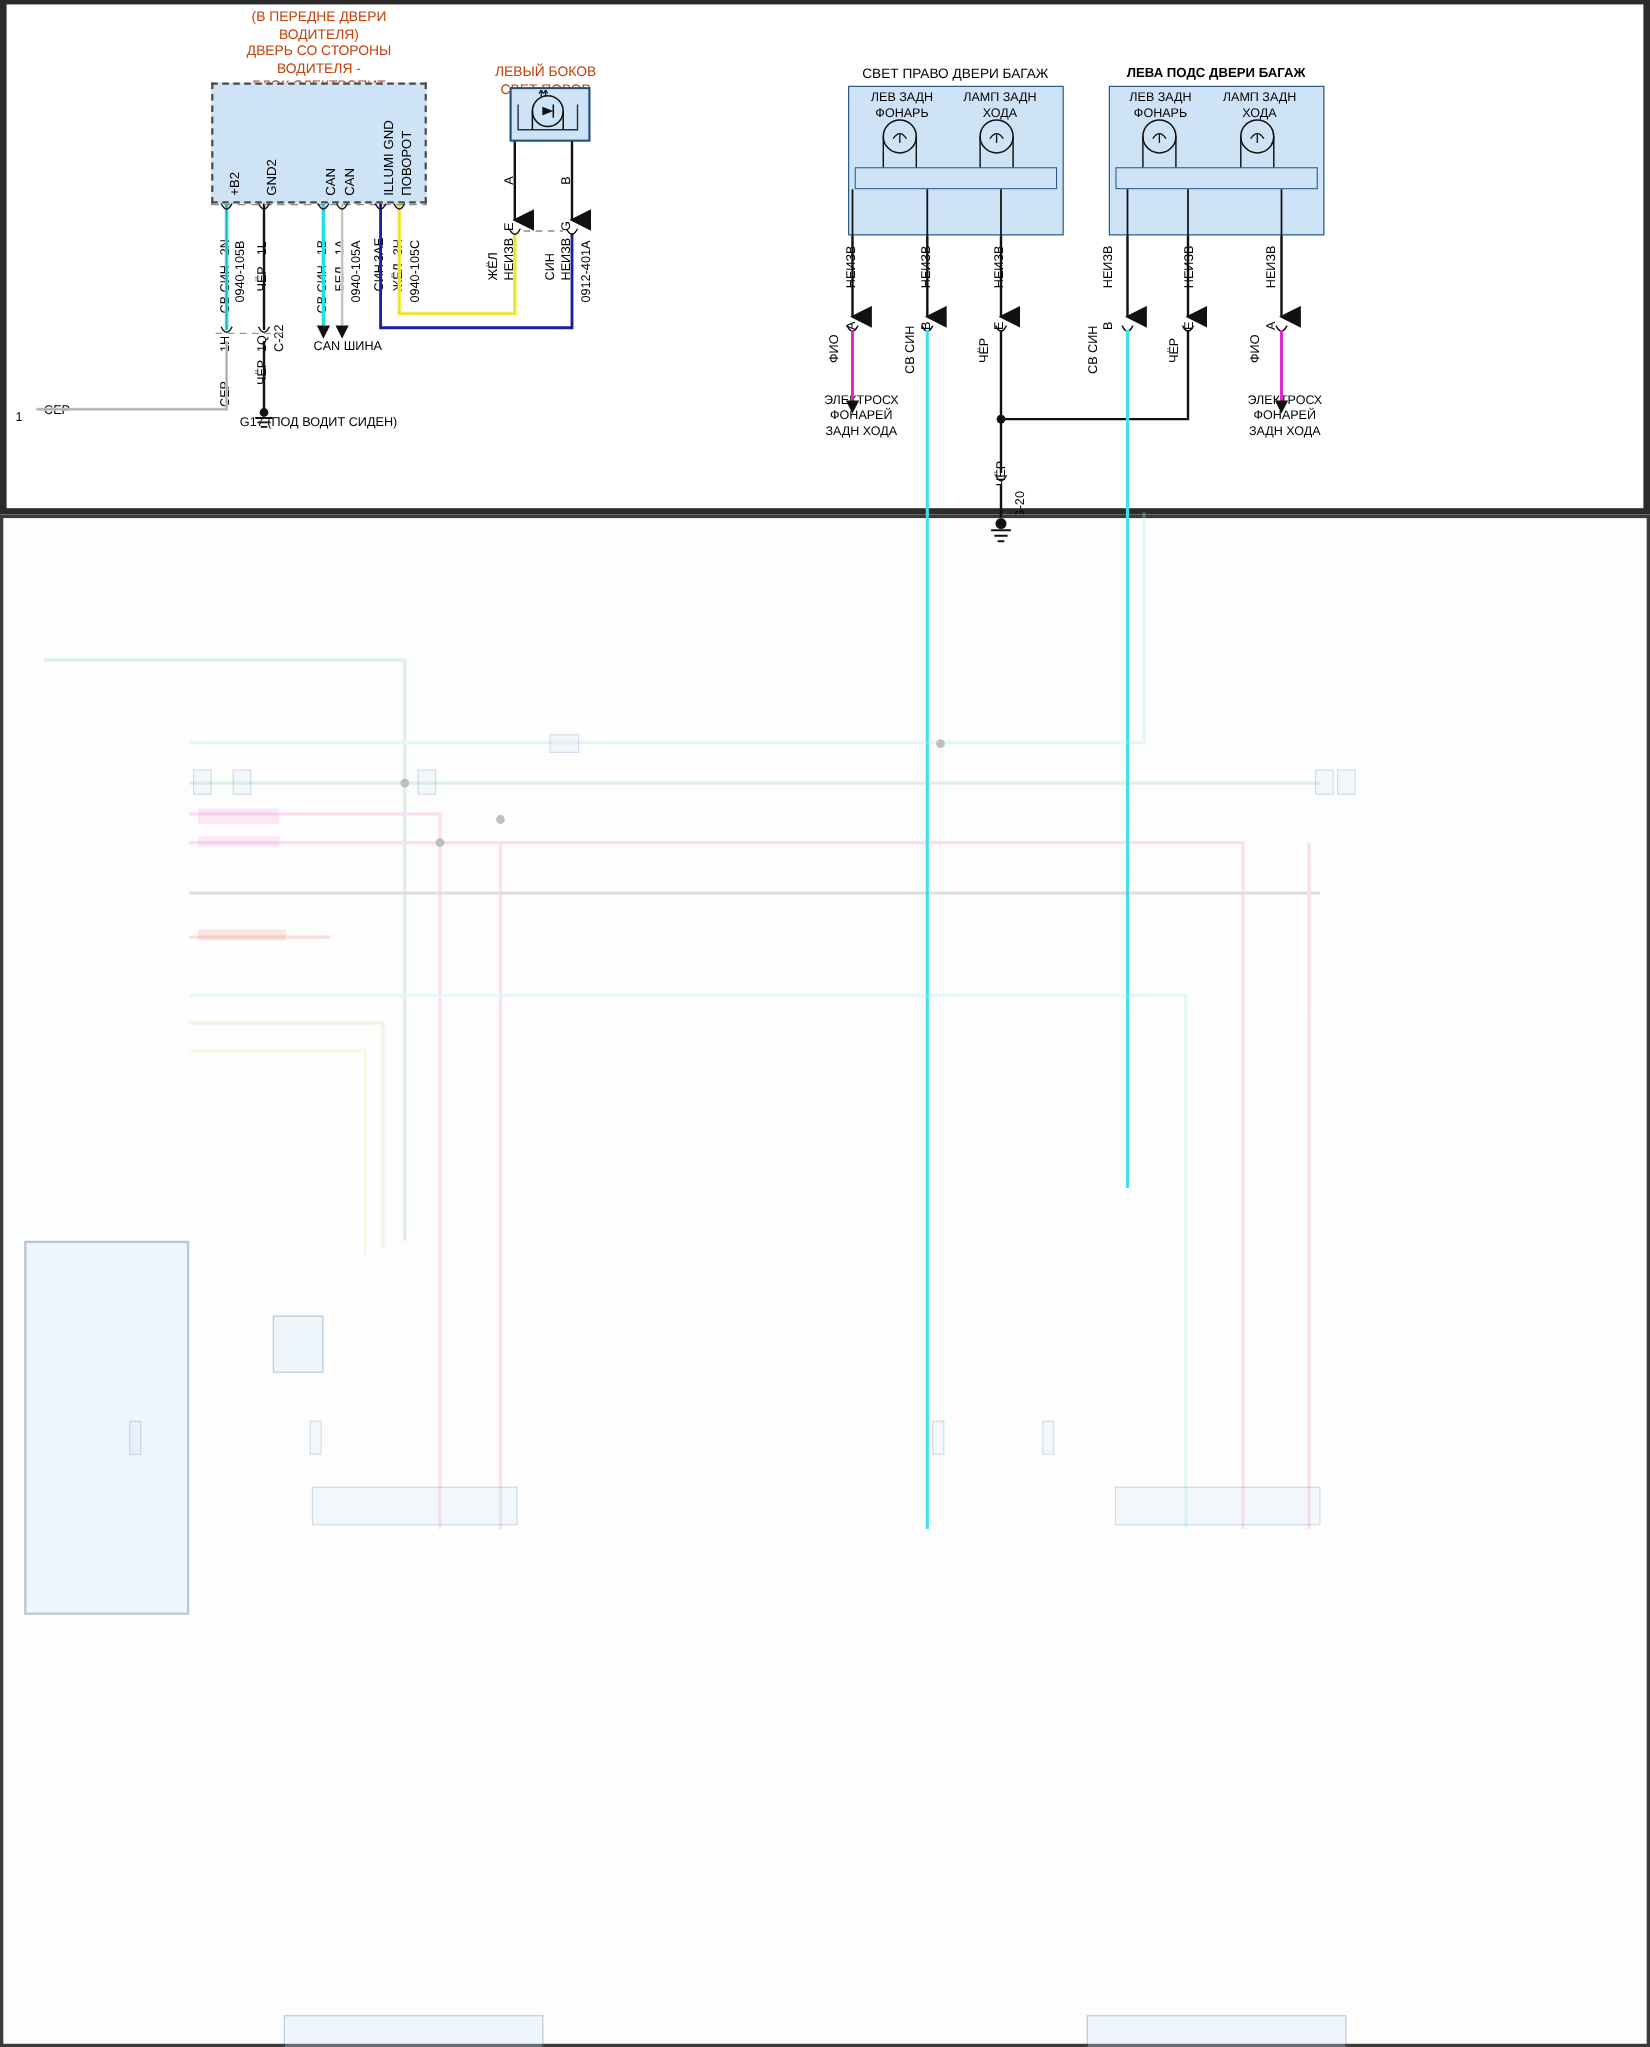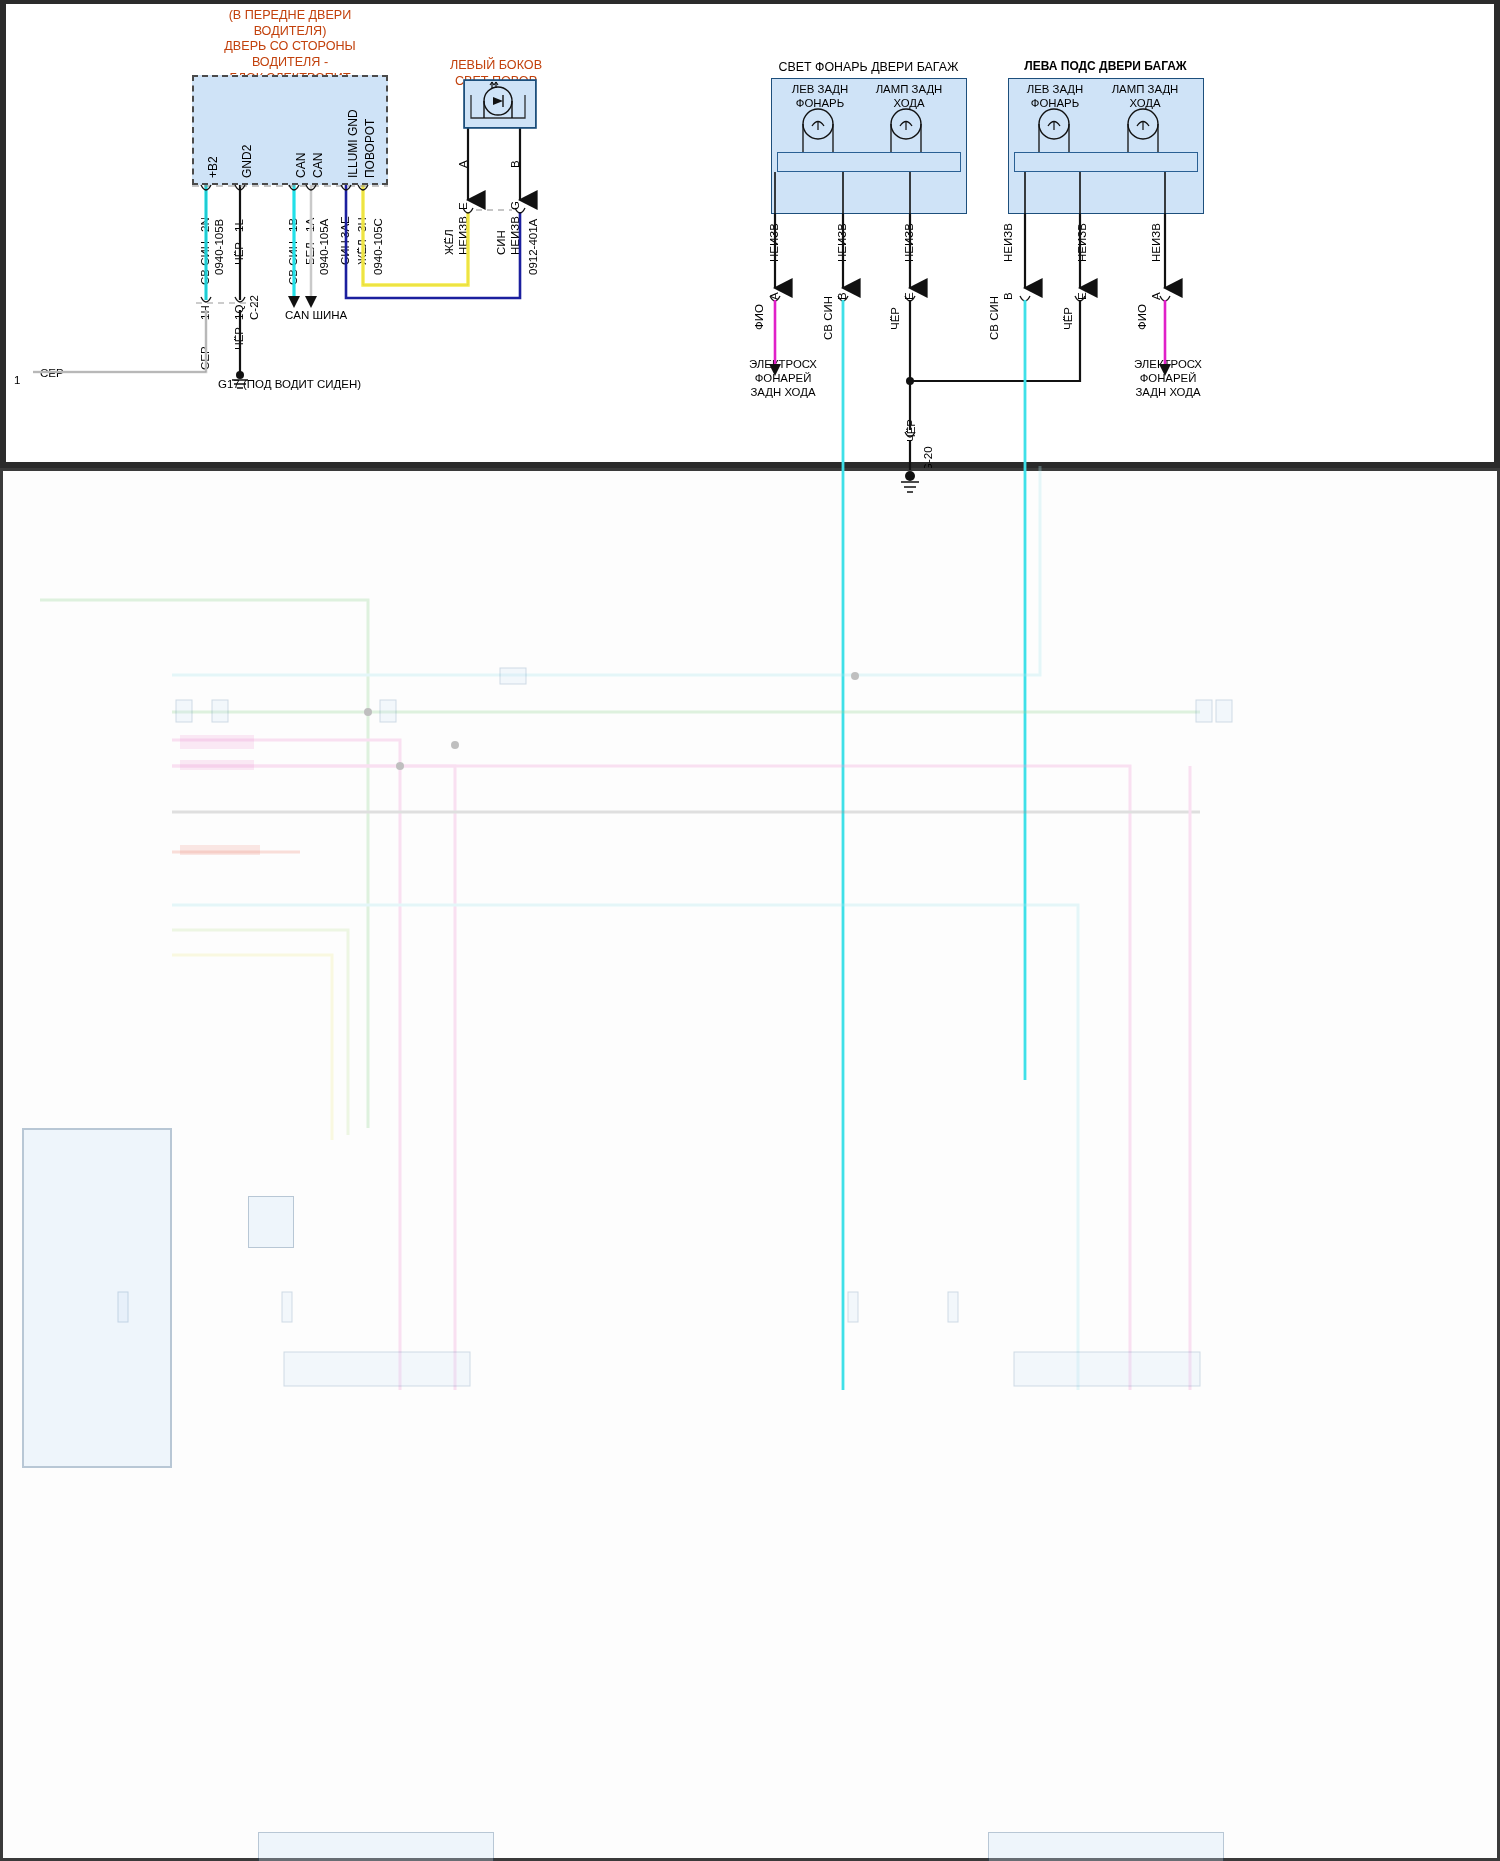--- a/index.html
+++ b/index.html
@@ -98,21 +98,21 @@
   <div class="vlbl" style="left:457px;top:255px;">НЕИЗВ</div>
   <div class="vlbl" style="left:457px;top:210px;">E</div>
   <div class="vlbl" style="left:443px;top:255px;">ЖЁЛ</div>
 
   <div class="vlbl" style="left:509px;top:168px;">B</div>
   <div class="vlbl" style="left:509px;top:255px;">НЕИЗВ</div>
   <div class="vlbl" style="left:509px;top:210px;">G</div>
   <div class="vlbl" style="left:495px;top:255px;">СИН</div>
   <div class="vlbl" style="left:527px;top:275px;">0912-401A</div>
 
-  <div class="lbl" style="left:771px;top:60px;width:195px;text-align:center;font-size:12.4px;">СВЕТ ФОНАРЬ ДВЕРИ БАГАЖ</div>
+  <div class="lbl" style="left:771px;top:60px;width:195px;text-align:center;font-size:12.4px;">СВЕТ ПРАВО ДВЕРИ БАГАЖ</div>
   <div class="box" style="left:771px;top:78px;width:196px;height:136px;"></div>
   <div class="inblk" style="left:775px;top:83px;width:90px;">ЛЕВ ЗАДН
 ФОНАРЬ</div>
   <div class="inblk" style="left:864px;top:83px;width:90px;">ЛАМП ЗАДН
 ХОДА</div>
   <div class="boxplain" style="left:777px;top:152px;width:184px;height:20px;"></div>
 
   <div class="vlbl" style="left:768px;top:262px;">НЕИЗВ</div>
   <div class="vlbl" style="left:768px;top:300px;">A</div>
   <div class="vlbl" style="left:753px;top:330px;">ФИО</div>

